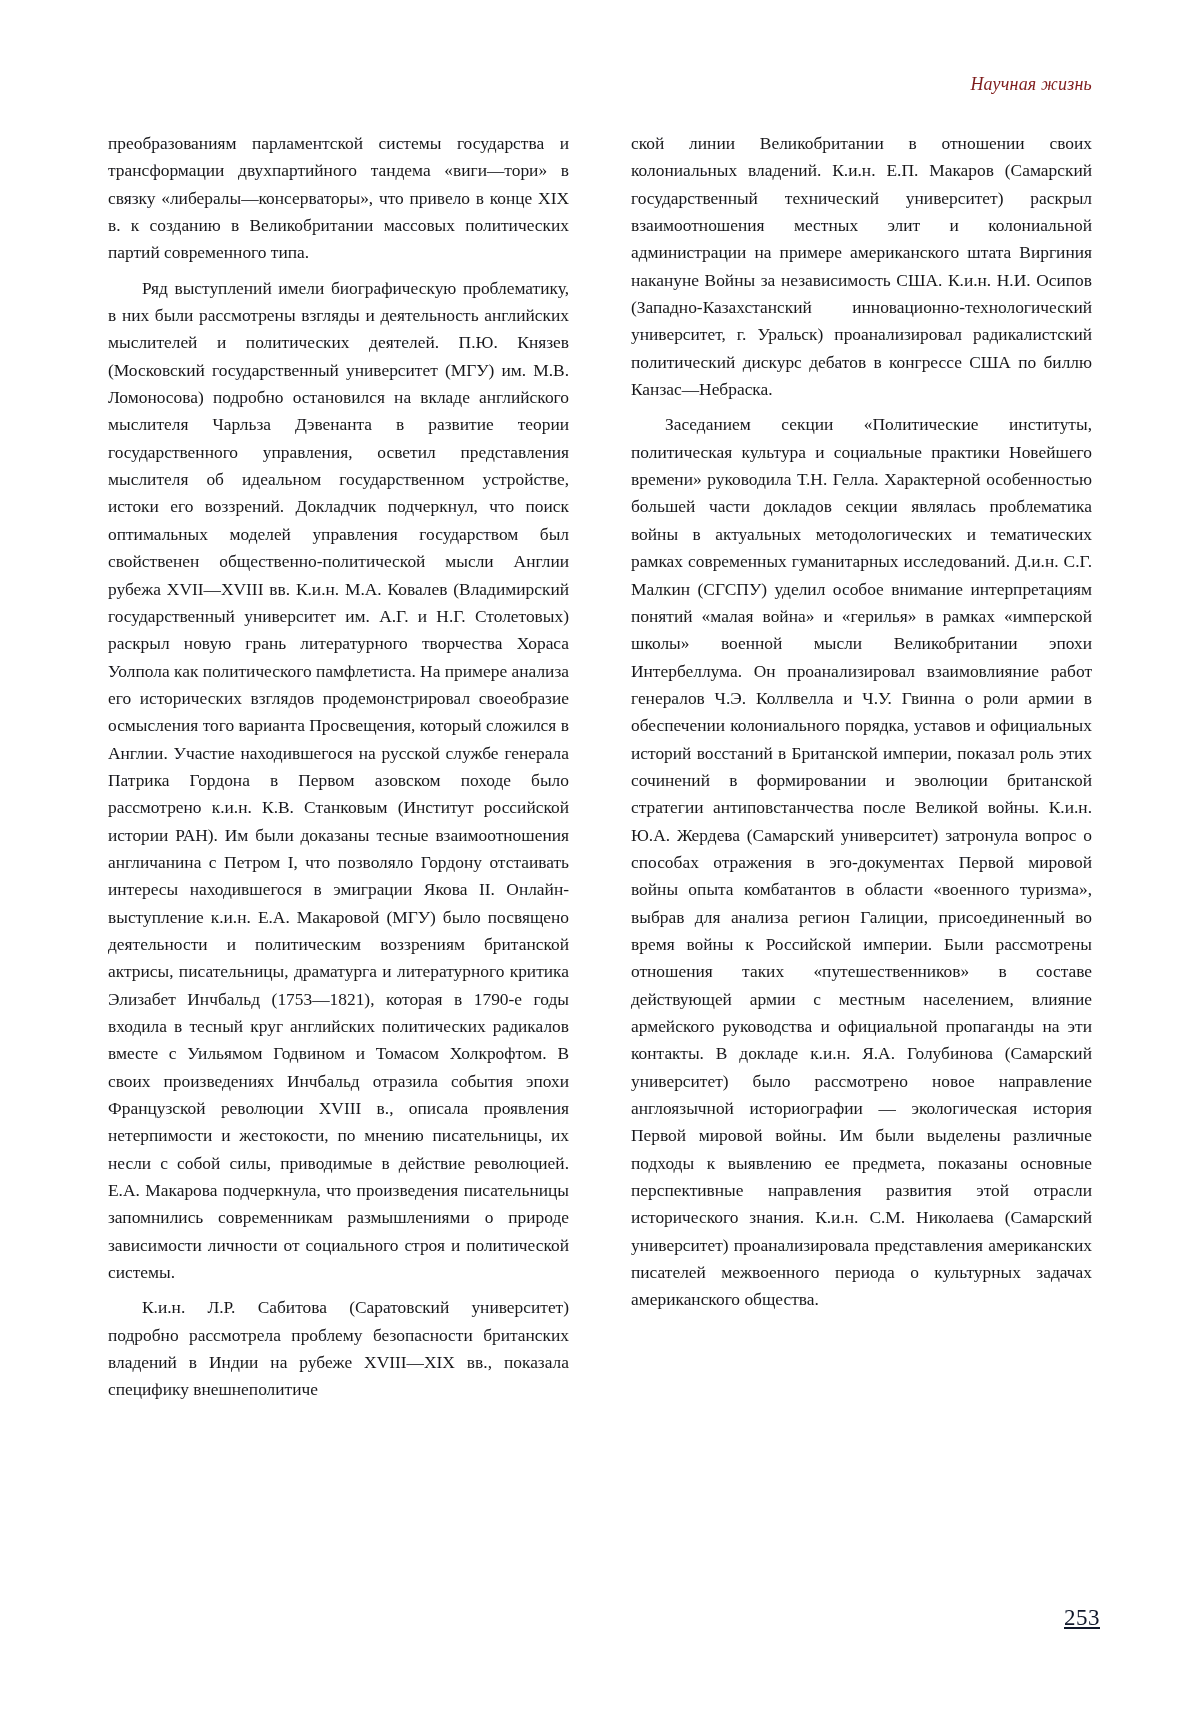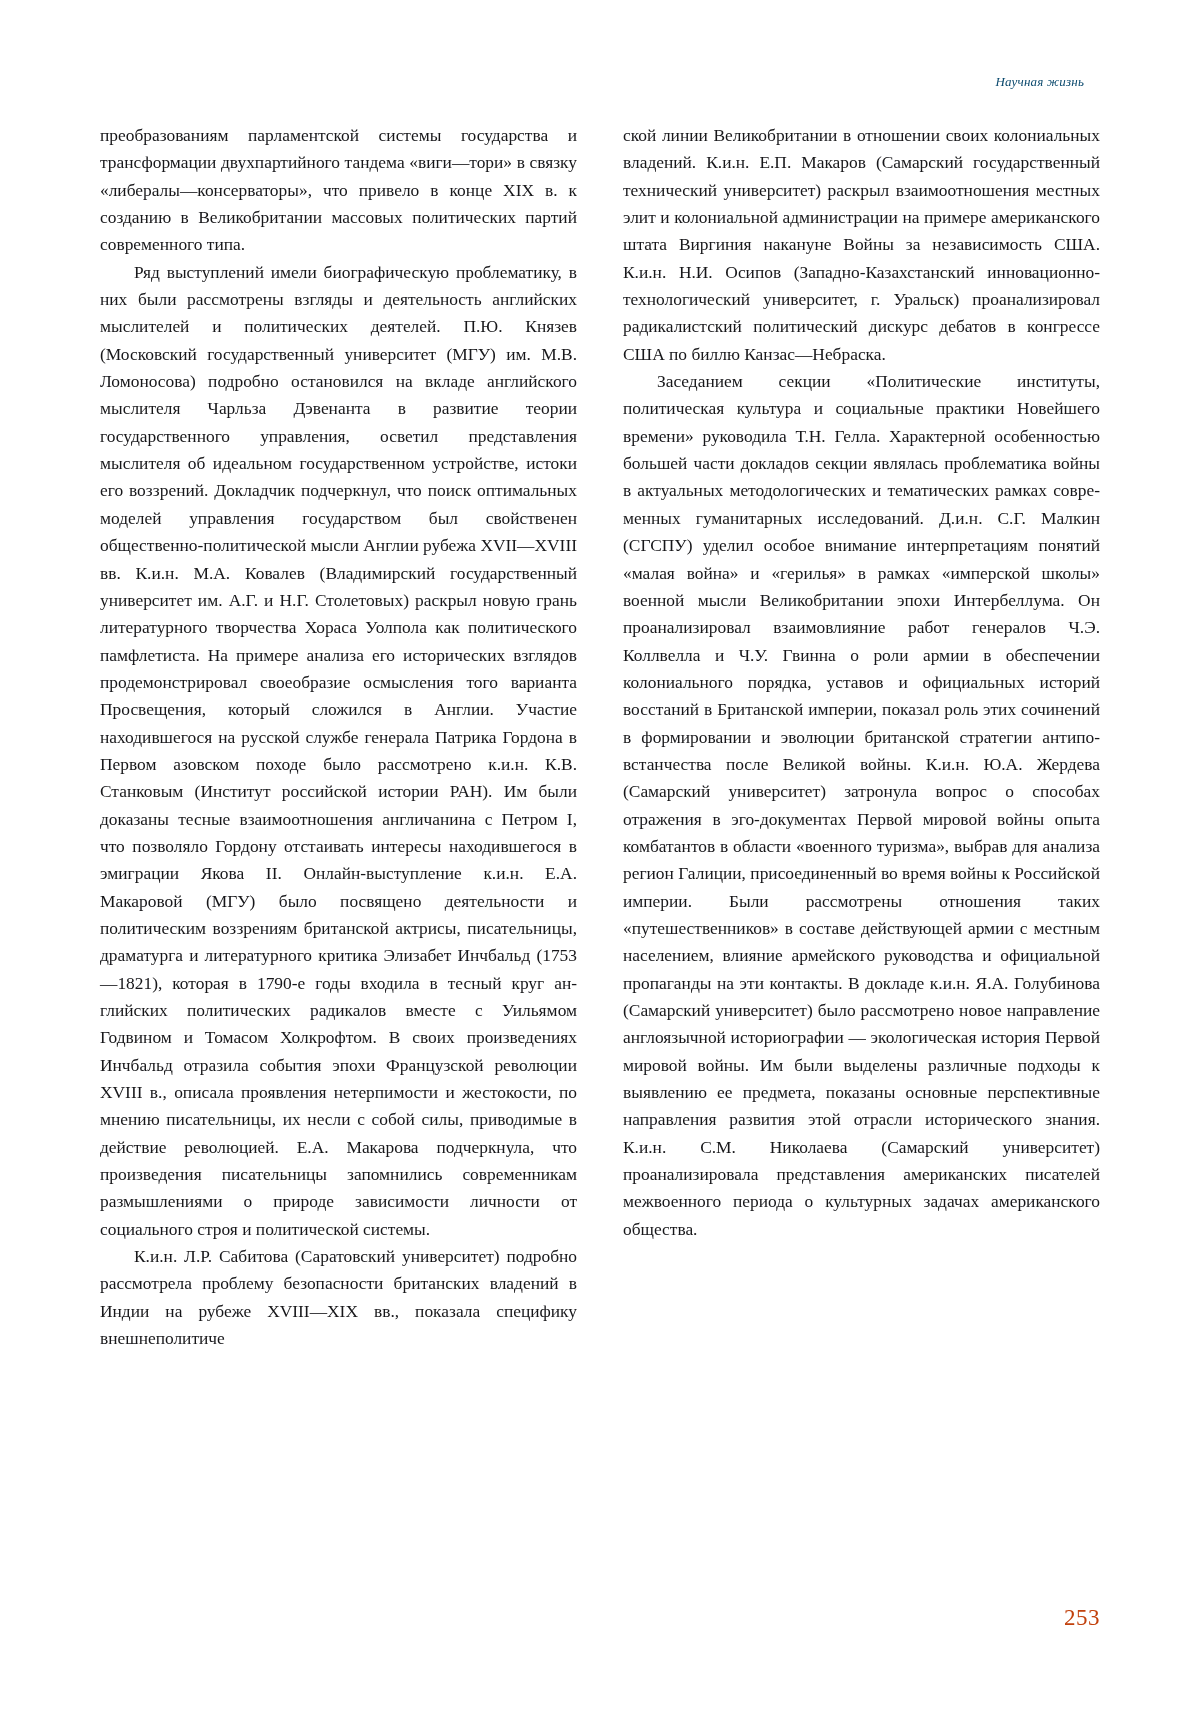--- a/index.html
+++ b/index.html
@@ -19,58 +19,59 @@
     position: absolute;
     top: 0; left: 0;
     width: 1200px;
     height: 1719px;
     box-sizing: border-box;
     padding: 0;
   }
   .running-head {
     position: absolute;
     top: 74px;
-    right: 116px;
+    right: 108px;
     font-style: italic;
-    font-size: 13px;
+    font-size: 18px;
     letter-spacing: 0.2px;
-    color: #0c4a6e;
+    color: #7f1d1d;
   }
   .columns {
     position: absolute;
     top: 122px;
     left: 100px;
     width: 1000px;
     height: 1385px;
     display: flex;
     gap: 46px;
   }
   .col {
     width: 477px;
     font-size: 17.4px;
     line-height: 27.35px;
     text-align: justify;
     text-justify: inter-word;
     hyphens: manual;
     color: #17171a;
   }
   .col p {
-    margin: 0;
+    margin: 8px;
     text-indent: 0;
   }
   .col p.indent {
     text-indent: 34px;
   }
   .page-number {
     position: absolute;
     bottom: 88px;
     right: 100px;
     font-size: 23px;
-    color: #c2410c;
+    color: #0f172a;
     letter-spacing: 0.5px;
+    text-decoration: underline;
   }
 </style>
 </head>
 <body>
 
 <div class="page">
 
   <div class="running-head">Научная жизнь</div>
 
   <div class="columns">

